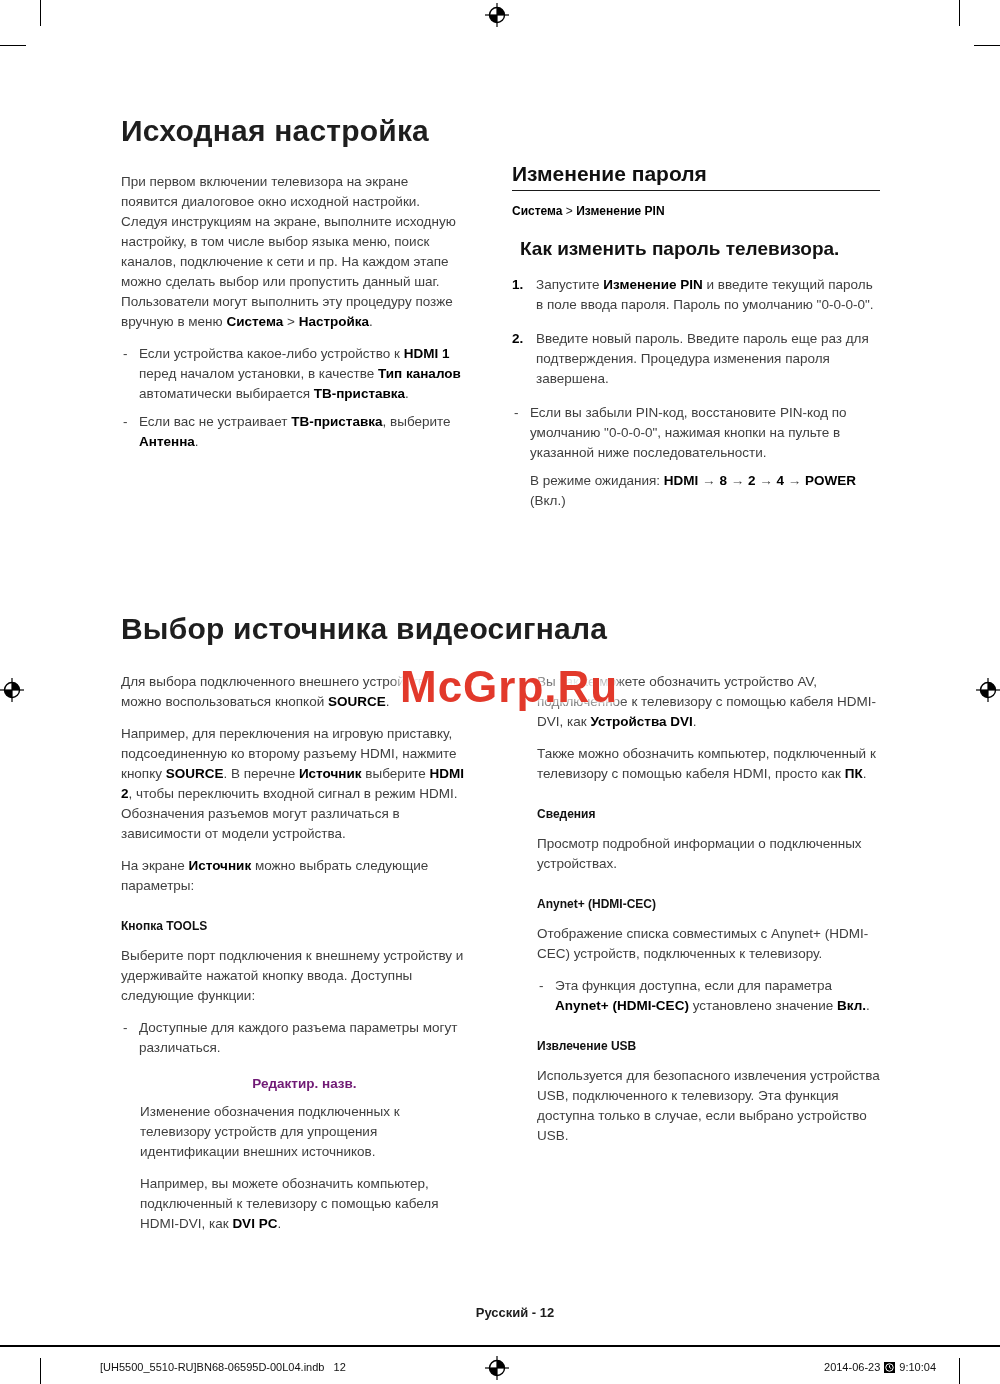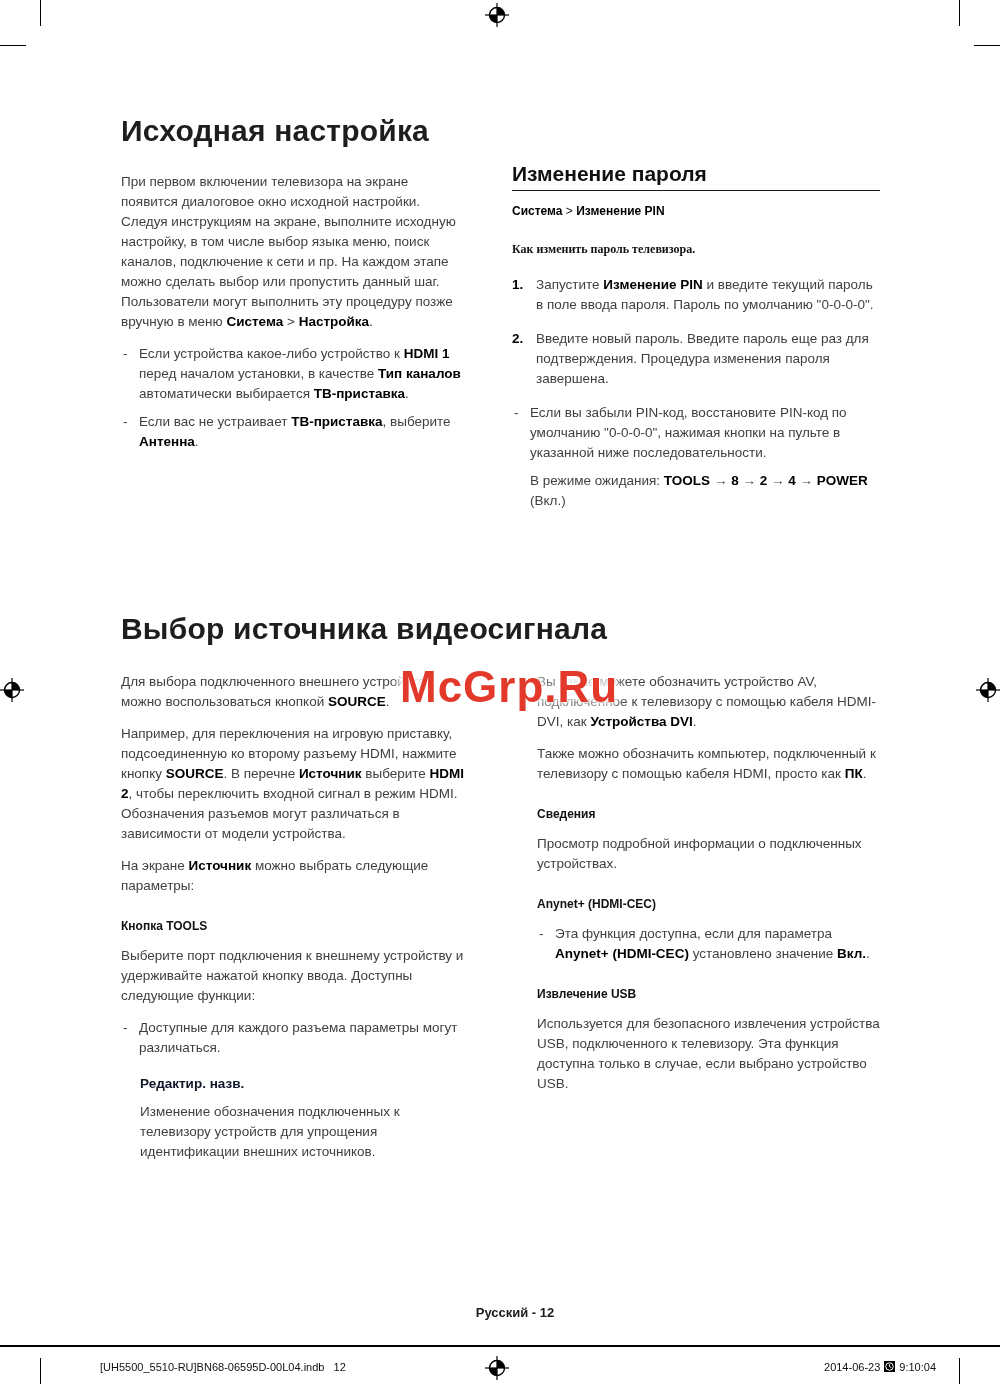--- a/index.html
+++ b/index.html
@@ -7,23 +7,23 @@
   .page { position:relative; width:1000px; height:1384px; background:#ffffff; overflow:hidden; color:#3f3f3f; }
 
   
   .crop { position:absolute; background:#000; }
   .regmark { position:absolute; width:24px; height:24px; }
 
   
   .h1 { font-size:30px; font-weight:600; color:#1e1e1e; letter-spacing:0.2px; white-space:nowrap; }
   .h2 { font-size:21px; font-weight:600; color:#111; padding-bottom:6px; border-bottom:1.5px solid #1a1a1a; }
   .crumb { font-size:12px; margin-top:10px; color:#222; }
-  .h2b { font-size:12px; font-weight:bold; color:#111; margin:18px 0 16px;font-family:Liberation Serif, serif; }
+  .h2b { font-size:19px; font-weight:bold; color:#111; margin:18px 8px 16px; }
   .h3 { font-size:12px; font-weight:bold; color:#111; margin:20px 0 10px; }
-  .h4 { font-size:13.5px; font-weight:bold; color:#0f172a; margin:16px 0 8px; }
+  .h4 { font-size:13.5px; font-weight:bold; color:#701a75; margin:16px 0 8px;text-align:center; }
   .body-text { font-size:13.5px; line-height:20px; }
   .body-text p, p.body-text { margin:0 0 12px 0; }
   .b { font-weight:bold; color:#000; }
 
   .col { position:absolute; }
   #s1-title { position:absolute; left:121px; top:114px; }
   #s1-left  { left:121px; top:172px; width:345px; }
   #s1-right { left:512px; top:164px; width:368px; }
   #s2-title { position:absolute; left:121px; top:612px; }
   #s2-left  { left:121px; top:672px; width:348px; }
@@ -42,21 +42,21 @@
     text-shadow:0 0 2px #fff,0 0 5px #fff,0 0 9px #fff,0 0 13px #fff,0 0 18px #fff;
     white-space:nowrap;
   }
 
   .footer { position:absolute; left:15px; top:1305px; width:1000px; text-align:center;
             font-size:13px; font-weight:bold; color:#1c1c1c; }
 
   .bottom-rule { position:absolute; left:0; top:1345px; width:1000px; height:1.5px; background:#000; }
   .printinfo { position:absolute; top:1361px; font-size:11px; color:#111; white-space:pre; }
   #print-left { left:100px; }
-  #print-right { right:64px; display:flex; align-items:flex-start; gap:4px; }
+  #print-right { right:64px; display:flex; align-items:flex-end; gap:4px; }
 </style>
 </head>
 <body>
 
 <div class="page">
 
   <div class="crop" style="left:40px; top:0; width:1px; height:26px;"></div>
   <div class="crop" style="left:0; top:45px; width:26px; height:1px;"></div>
   <div class="crop" style="left:959px; top:0; width:1px; height:26px;"></div>
   <div class="crop" style="left:974px; top:45px; width:26px; height:1px;"></div>
@@ -117,47 +117,49 @@
     </div>
     <div class="step">
       <span class="step-num">2.</span>
       <span><span>Введите новый пароль. Введите пароль еще раз для подтверждения. Процедура изменения пароля завершена.</span></span>
     </div>
 
     <div class="dash-item">
       <span class="dash">-</span>
       <span><span>Если вы забыли PIN-код, восстановите PIN-код по умолчанию "0-0-0-0", нажимая кнопки на пульте в указанной ниже последовательности.</span></span>
     </div>
-    <div class="seq"><span>В режиме ожидания: </span><span class="b">TOOLS</span><span> → </span><span class="b">8</span><span> → </span><span class="b">2</span><span> → </span><span class="b">4</span><span> → </span><span class="b">POWER</span><span> (Вкл.)</span></div>
+    <div class="seq"><span>В режиме ожидания: </span><span class="b">HDMI</span><span> → </span><span class="b">8</span><span> → </span><span class="b">2</span><span> → </span><span class="b">4</span><span> → </span><span class="b">POWER</span><span> (Вкл.)</span></div>
   </div>
 
   <div class="h1" id="s2-title">Выбор источника видеосигнала</div>
 
   <div class="col body-text" id="s2-left">
     <p><span>Для выбора подключенного внешнего устройства можно воспользоваться кнопкой </span><span class="b">SOURCE</span><span>.</span></p>
     <p><span>Например, для переключения на игровую приставку, подсоединенную ко второму разъему HDMI, нажмите кнопку </span><span class="b">SOURCE</span><span>. В перечне </span><span class="b">Источник</span><span> выберите </span><span class="b">HDMI 2</span><span>, чтобы переключить входной сигнал в режим HDMI. Обозначения разъемов могут различаться в зависимости от модели устройства.</span></p>
     <p><span>На экране </span><span class="b">Источник</span><span> можно выбрать следующие параметры:</span></p>
     <div class="h3">Кнопка TOOLS</div>
     <p><span>Выберите порт подключения к внешнему устройству и удерживайте нажатой кнопку ввода. Доступны следующие функции:</span></p>
     <div class="dash-item">
       <span class="dash">-</span>
       <span><span>Доступные для каждого разъема параметры могут различаться.</span></span>
     </div>
     <div class="subblock">
       <div class="h4">Редактир. назв.</div>
       <p><span>Изменение обозначения подключенных к телевизору устройств для упрощения идентификации внешних источников.</span></p>
+      <p><span>Например, вы можете обозначить компьютер, подключенный к телевизору с помощью кабеля HDMI-DVI, как </span><span class="b">DVI PC</span><span>.</span></p>
     </div>
   </div>
 
   <div class="col body-text" id="s2-right">
     <p><span>Вы также можете обозначить устройство AV, подключенное к телевизору с помощью кабеля HDMI-DVI, как </span><span class="b">Устройства DVI</span><span>.</span></p>
     <p><span>Также можно обозначить компьютер, подключенный к телевизору с помощью кабеля HDMI, просто как </span><span class="b">ПК</span><span>.</span></p>
     <div class="h3">Сведения</div>
     <p><span>Просмотр подробной информации о подключенных устройствах.</span></p>
     <div class="h3">Anynet+ (HDMI-CEC)</div>
+    <p><span>Отображение списка совместимых с Anynet+ (HDMI-CEC) устройств, подключенных к телевизору.</span></p>
     <div class="dash-item">
       <span class="dash">-</span>
       <span><span>Эта функция доступна, если для параметра </span><span class="b">Anynet+ (HDMI-CEC)</span><span> установлено значение </span><span class="b">Вкл.</span><span>.</span></span>
     </div>
     <div class="h3">Извлечение USB</div>
     <p><span>Используется для безопасного извлечения устройства USB, подключенного к телевизору. Эта функция доступна только в случае, если выбрано устройство USB.</span></p>
   </div>
 
   <div class="watermark" style="color: rgb(226, 57, 43);">McGrp.Ru</div>
 

